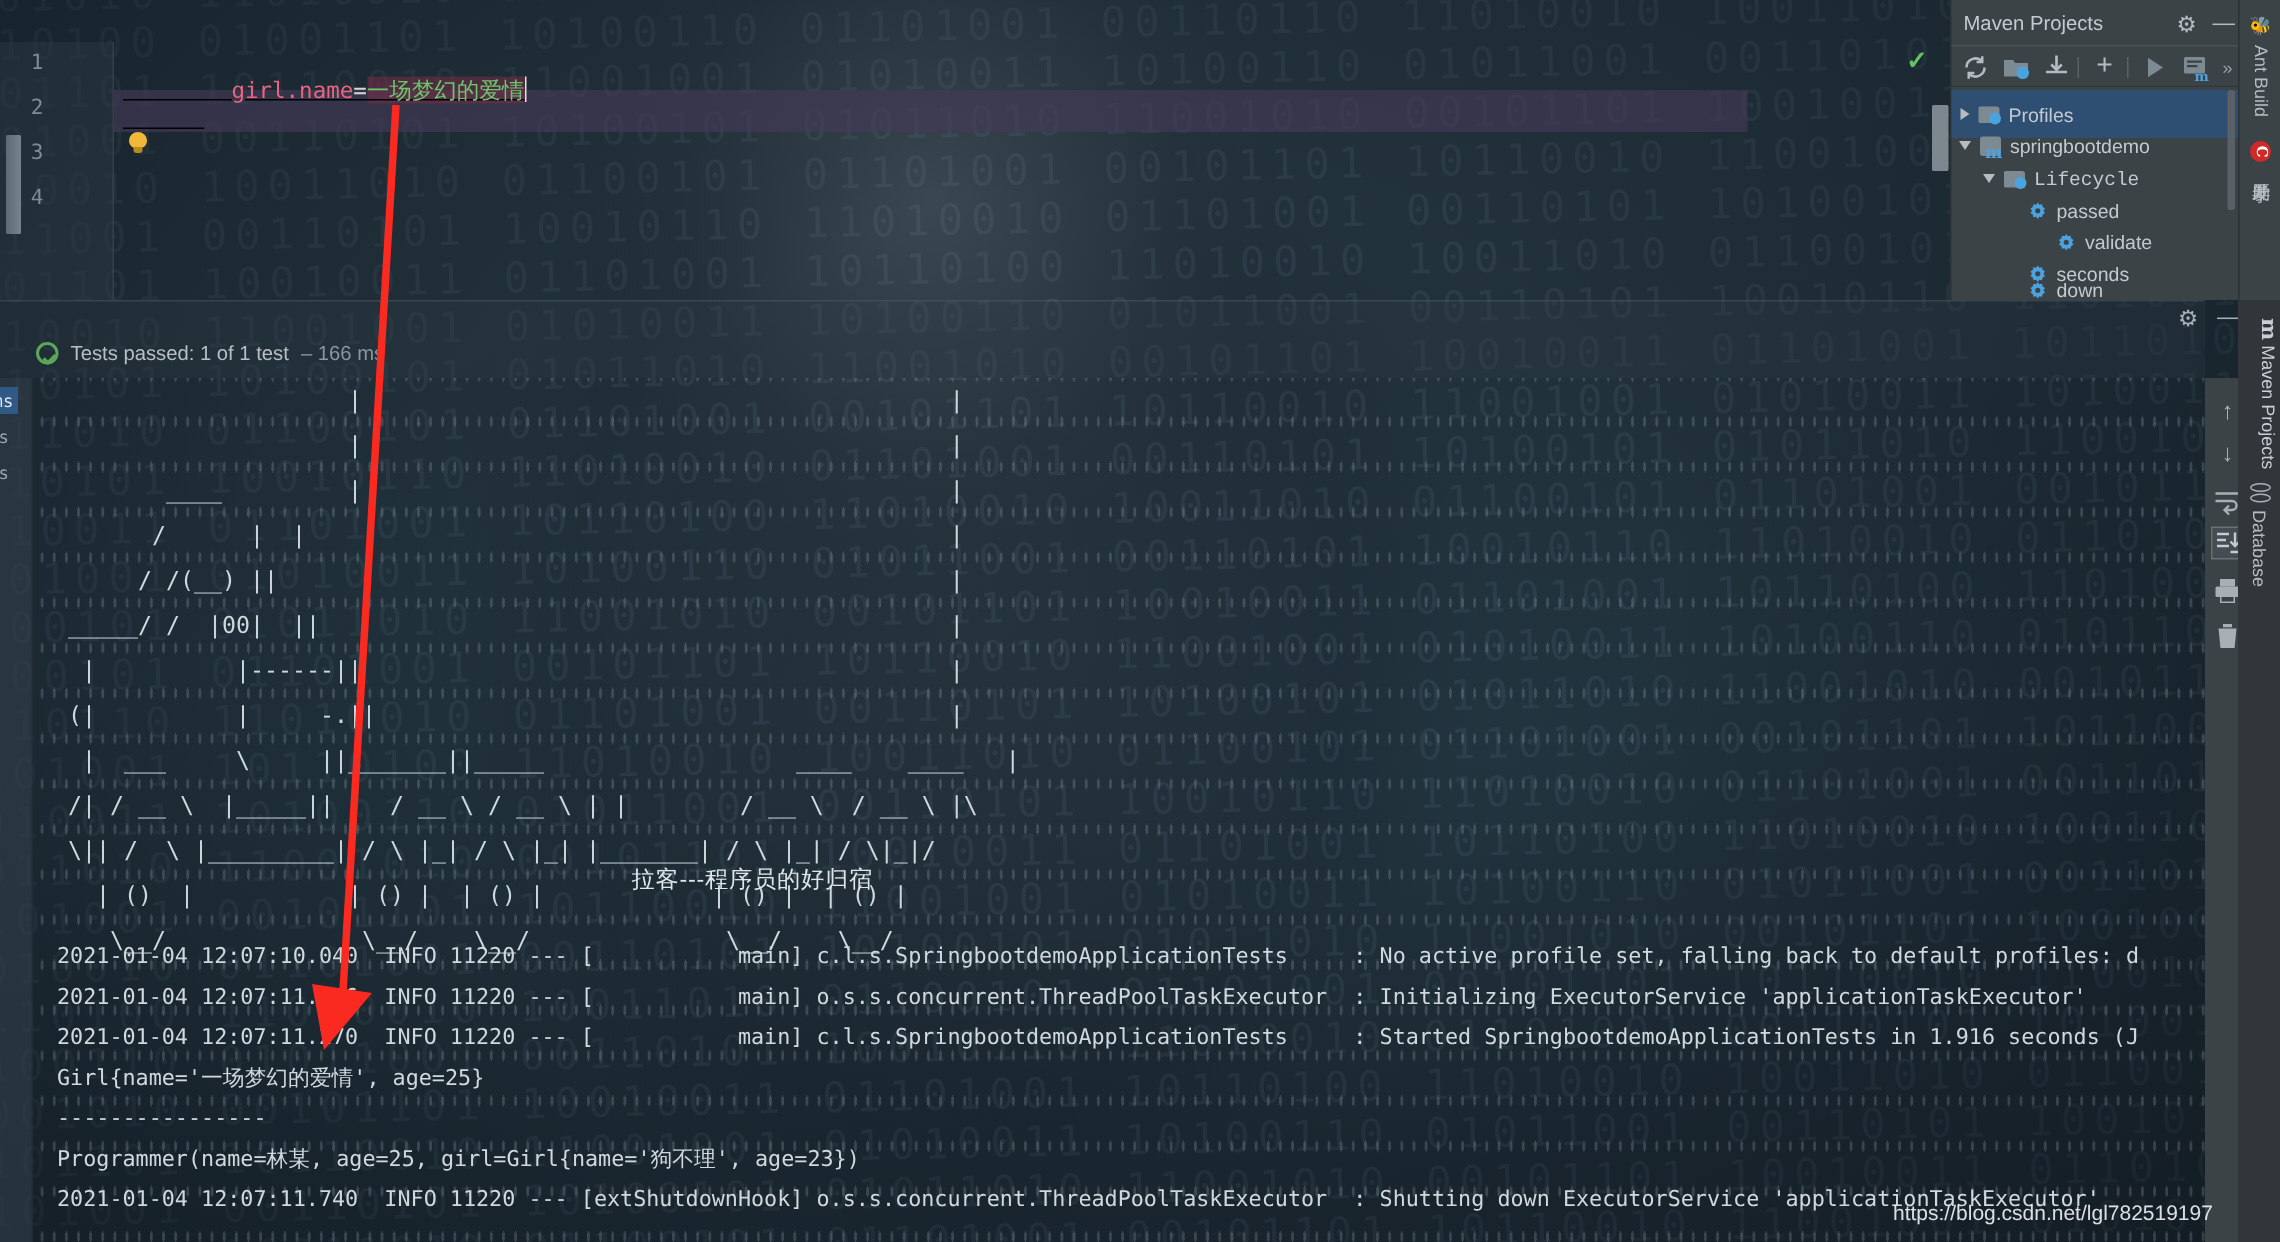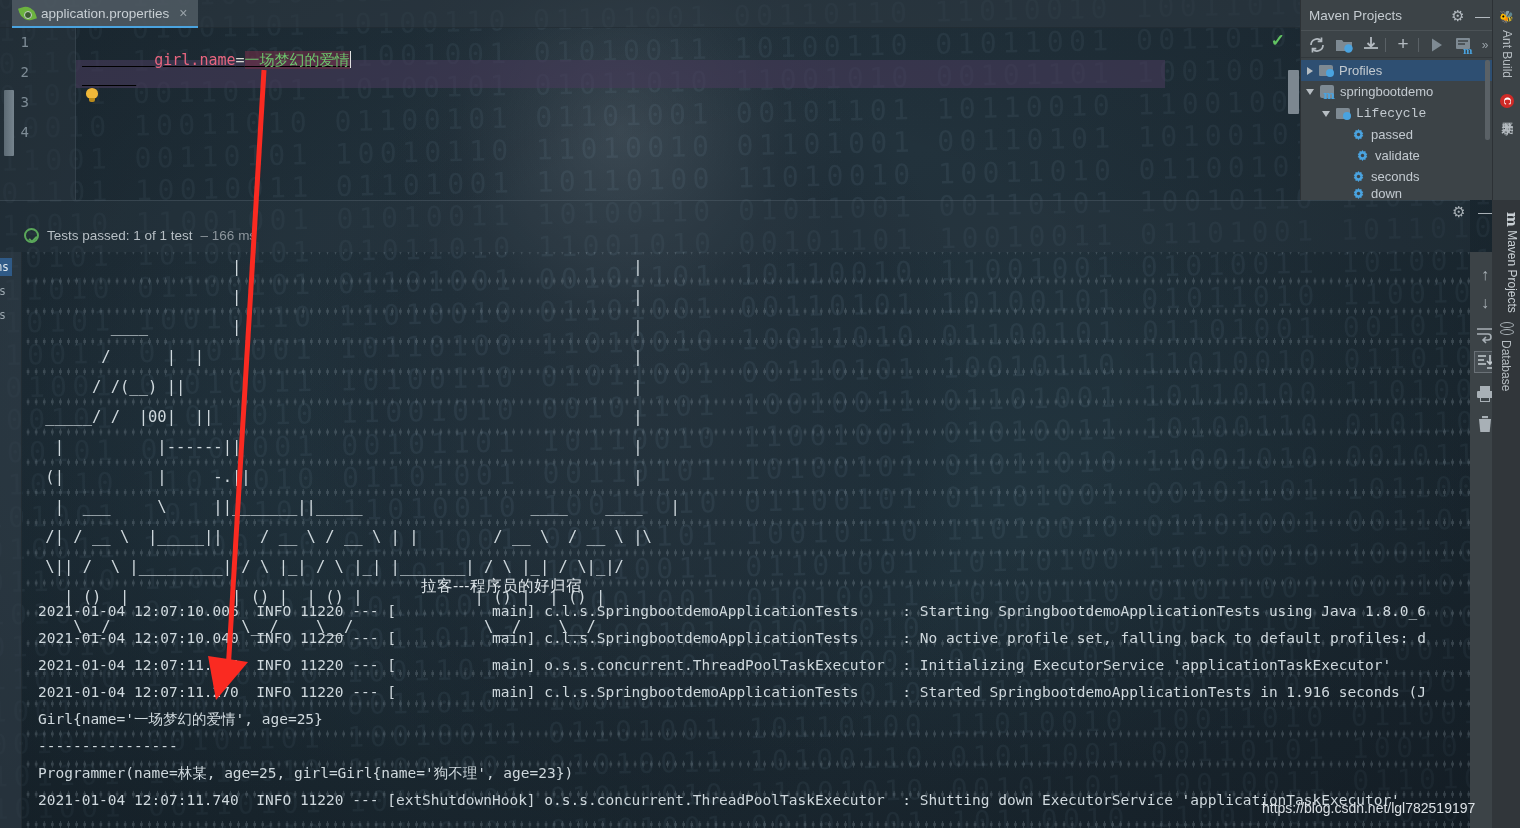--- a/index.html
+++ b/index.html
@@ -143,21 +143,21 @@
 
   
   .maven { position: absolute; left: 1300px; top: 0; width: 192px; height: 200px;
            background: #3c4347; border-left: 1px solid #2c3135; }
   .maven-head { position: absolute; left: 0; top: 0; width: 100%; height: 30px; }
   .maven-title { position: absolute; left: 8px; top: 8px; color: #c4cbd0; font-size: 13.5px; }
   .maven-toolbar { position: absolute; left: 0; top: 30px; width: 100%; height: 28px;
                    border-top: 1px solid #4b5256; border-bottom: 1px solid #32383c; }
   .mtool { position: absolute; top: 4px; width: 20px; height: 20px; color: #b3bac0; }
   .tsep { position: absolute; top: 7px; width: 1px; height: 14px; background: #5a6166; }
-  .mrow { position: absolute; left: 0; width: 100%; height: 21px; display: flex;
+  .mrow { position: absolute; left: 0; width: 100%; height: 32px; display: flex;
           align-items: center; font-size: 13px; color: #c3cad0; }
   .mrow.sel { background: #2e4f72; }
   .tri { width: 0; height: 0; border-style: solid; flex: none; }
   .tri-r { border-width: 4.5px 0 4.5px 6px; border-color: transparent transparent transparent #b6bdc2; }
   .tri-d { border-width: 6px 4.5px 0 4.5px; border-color: #b6bdc2 transparent transparent transparent; }
   .folder { width: 14px; height: 11px; background: #7e8a93; border-radius: 1px 2px 1px 1px;
             position: relative; flex: none; }
   .folder::after { content: ""; position: absolute; right: -1px; bottom: -1px; width: 8px;
                    height: 8px; border-radius: 50%; background: #4aa3df; }
   .mico-m { width: 14px; height: 13px; background: #7e8a93; border-radius: 2px; position: relative;
@@ -228,30 +228,20 @@
 10110100 11010010 10011010 01100101 01101001 00101101 10110010 11001001 01010011
 10100110 01011001 00110101 10010110 11010010 01101001 00110101 10100101 01011010
 11001010 00101101 10010011 01101001 10110100 11010010 10011010 01100101 01101001
 00101101 10110010 11001001 01010011 10100110 01011001 00110101 10010110 11010010
 01101001 00110101 10100101 01011010 11001010 00101101 10010011 01101001 10110100
 11010010 10011010 01100101 01101001 00101101 10110010 11001001 01010011 10100110</div>
   <div class="bg-vignette"></div>
 
   <div class="editor-area">
 
-    <div class="tabbar">
-      <div class="tab">
-        <span class="leaf-icon">
-          <span class="leaf"></span>
-            <span class="dot"></span>
-        </span>
-        <span>application.properties</span>
-        <span class="tab-close">×</span>
-      </div>
-    </div>
 
     <div class="editor-body">
       <div class="line-hl"></div>
 
       <div class="gutter">
         <span class="ln" style="top:6px;">1</span>
         <span class="ln" style="top:36px;">2</span>
         <span class="ln" style="top:66px;">3</span>
         <span class="ln" style="top:96px;">4</span>
         <div class="gutter-scroll"></div>
@@ -301,21 +291,20 @@
  _____/ /  |00|  ||                                             |
   |          |------||                                          |
  (|          |     -.||                                         |
   |  ___     \     ||_______||_____                  ____    ____   |
  /| / __ \  |_____||    / __ \ / __ \ | |        / __ \  / __ \ |\
  \|| /  \ |_________| / \ |_| / \ |_| |_______| / \ |_| / \|_|/
    | ()  |           | () |  | () |            | () |  | () |
     \__/              \__/    \__/              \__/    \__/</div>
     <div class="banner-cn">拉客---程序员的好归宿</div>
 
-    <div class="log" style="top:344px;">2021-01-04 12:07:10.006  INFO 11220 --- [           main] c.l.s.SpringbootdemoApplicationTests     : Starting SpringbootdemoApplicationTests using Java 1.8.0_6</div>
     <div class="log" style="top:371px;">2021-01-04 12:07:10.040  INFO 11220 --- [           main] c.l.s.SpringbootdemoApplicationTests     : No active profile set, falling back to default profiles: d</div>
     <div class="log" style="top:398px;">2021-01-04 12:07:11.256  INFO 11220 --- [           main] o.s.s.concurrent.ThreadPoolTaskExecutor  : Initializing ExecutorService 'applicationTaskExecutor'</div>
     <div class="log" style="top:425px;">2021-01-04 12:07:11.270  INFO 11220 --- [           main] c.l.s.SpringbootdemoApplicationTests     : Started SpringbootdemoApplicationTests in 1.916 seconds (J</div>
     <div class="log" style="top:452px;">Girl{name='一场梦幻的爱情', age=25}</div>
     <div class="log" style="top:479px;">----------------</div>
     <div class="log" style="top:506px;">Programmer(name=林某, age=25, girl=Girl{name='狗不理', age=23})</div>
     <div class="log" style="top:533px;">2021-01-04 12:07:11.740  INFO 11220 --- [extShutdownHook] o.s.s.concurrent.ThreadPoolTaskExecutor  : Shutting down ExecutorService 'applicationTaskExecutor'</div>
   </div>
 
   <div class="console-tools">
@@ -395,21 +384,21 @@
       <span class="folder"></span>
       <span>Lifecycle</span>
     </div>
     <div class="mrow" style="top:124px;padding-left:51px;gap:6px;">
       <svg class="gear-b" viewBox="0 0 16 16">
         <path d="M8 1.2l1.3 1.9 2.2-.5.5 2.2 1.9 1.3-1.2 1.9 1.2 1.9-1.9 1.3-.5 2.2-2.2-.5L8 14.8l-1.3-1.9-2.2.5-.5-2.2-1.9-1.3L3.3 8 2.1 6.1l1.9-1.3.5-2.2 2.2.5z" fill="#4aa3df"></path>
         <circle cx="8" cy="8" r="2.1" fill="#3c4347"></circle>
       </svg>
       <span>passed</span>
     </div>
-    <div class="mrow" style="top:145px;padding-left:55px;gap:6px;">
+    <div class="mrow" style="top:145px;padding-left:70px;gap:6px;">
       <svg class="gear-b" viewBox="0 0 16 16">
         <path d="M8 1.2l1.3 1.9 2.2-.5.5 2.2 1.9 1.3-1.2 1.9 1.2 1.9-1.9 1.3-.5 2.2-2.2-.5L8 14.8l-1.3-1.9-2.2.5-.5-2.2-1.9-1.3L3.3 8 2.1 6.1l1.9-1.3.5-2.2 2.2.5z" fill="#4aa3df"></path>
         <circle cx="8" cy="8" r="2.1" fill="#3c4347"></circle>
       </svg>
       <span>validate</span>
     </div>
     <div class="mrow" style="top:166px;padding-left:51px;gap:6px;">
       <svg class="gear-b" viewBox="0 0 16 16">
         <path d="M8 1.2l1.3 1.9 2.2-.5.5 2.2 1.9 1.3-1.2 1.9 1.2 1.9-1.9 1.3-.5 2.2-2.2-.5L8 14.8l-1.3-1.9-2.2.5-.5-2.2-1.9-1.3L3.3 8 2.1 6.1l1.9-1.3.5-2.2 2.2.5z" fill="#4aa3df"></path>
         <circle cx="8" cy="8" r="2.1" fill="#3c4347"></circle>

